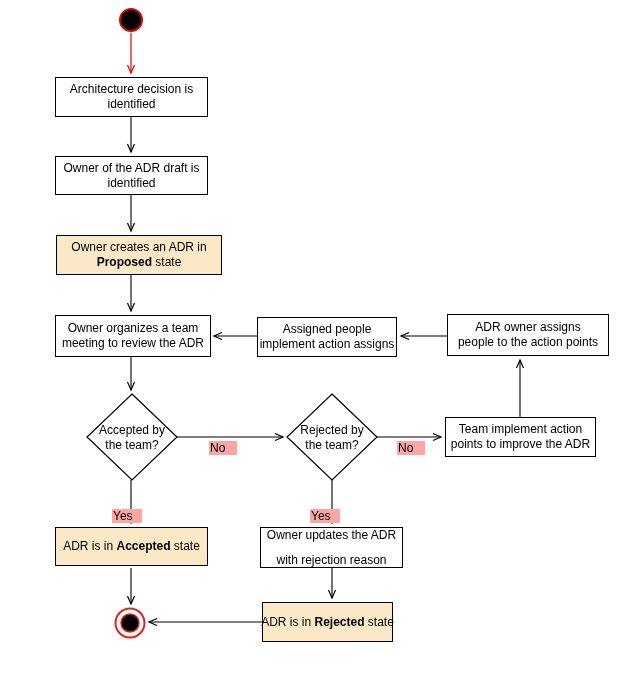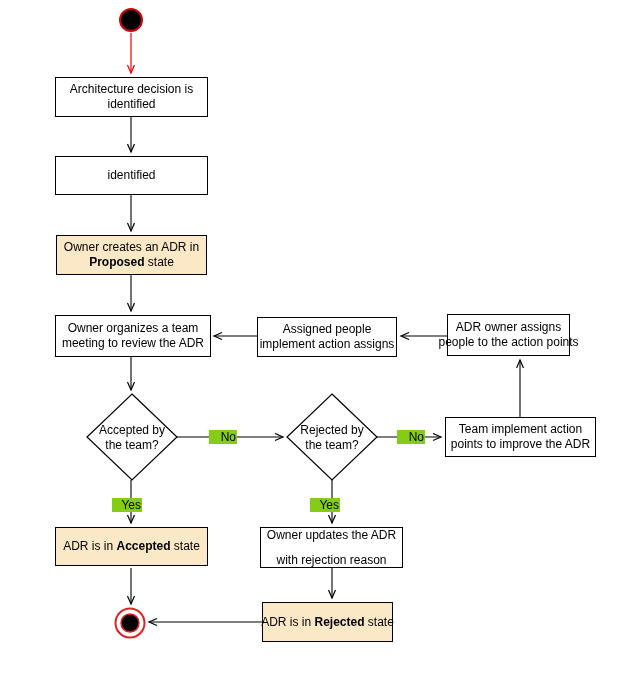--- a/index.html
+++ b/index.html
@@ -15,22 +15,23 @@
     text-align:center; background:var(--activity-fill,#fff);
     border:1.5px solid var(--border,#000); border-radius:0;
     padding:2px 3px; line-height:15px;
   }
   .state { background:var(--state-fill,#FBE8C6); }
   .line { display:block; white-space:nowrap; }
   .dlabel {
     position:absolute; text-align:center; line-height:15px; pointer-events:none;
   }
   .elabel {
-    position:absolute; background:#84cc16; padding:0 1px; text-align:right;
+    position:absolute; background:#fca5a5; padding:0 1px; text-align:left;
     line-height:14px;
+    margin-top:11px;
   }
   b { font-weight:bold; }
 </style>
 </head>
 <body>
 
 <div class="canvas">
 
   <svg class="edges" width="640" height="680" viewBox="0 0 640 680" xmlns="http://www.w3.org/2000/svg">
     <defs>
@@ -70,39 +71,40 @@
     <circle cx="130" cy="623" r="14.5" fill="#ffffff" stroke="#E02222" stroke-width="2"></circle>
     <circle cx="130" cy="623" r="9" fill="#000000" stroke="#E02222" stroke-width="1.5"></circle>
   </svg>
 
   <div class="activity" style="left:55px; top:77px; width:153px; height:40px;">
     <span class="line">Architecture decision is</span>
     <span class="line">identified</span>
   </div>
 
   <div class="activity" style="left:55px; top:156px; width:153px; height:39px;">
+    <span class="line">Owner of the ADR draft is</span>
     <span class="line">identified</span>
   </div>
 
-  <div class="activity state" style="left:56px; top:235px; width:151px; height:40px;">
+  <div class="activity state" style="left:56px; top:235px; width:166px; height:40px;">
     <span class="line">Owner creates an ADR in</span>
     <span class="line"><b>Proposed</b><span> state</span></span>
   </div>
 
   <div class="activity" style="left:55px; top:315px; width:156px; height:42px;">
     <span class="line">Owner organizes a team</span>
     <span class="line">meeting to review the ADR</span>
   </div>
 
   <div class="activity" style="left:257px; top:317px; width:140px; height:40px;">
     <span class="line">Assigned people</span>
     <span class="line">implement action assigns</span>
   </div>
 
-  <div class="activity" style="left:447px; top:314px; width:123px; height:42px;">
+  <div class="activity" style="left:447px; top:314px; width:162px; height:42px;">
     <span class="line">ADR owner assigns</span>
     <span class="line">people to the action points</span>
   </div>
 
   <div class="activity" style="left:445px; top:417px; width:151px; height:40px;">
     <span class="line">Team implement action</span>
     <span class="line">points to improve the ADR</span>
   </div>
 
   <div class="activity state" style="left:55px; top:527px; width:153px; height:39px;">

